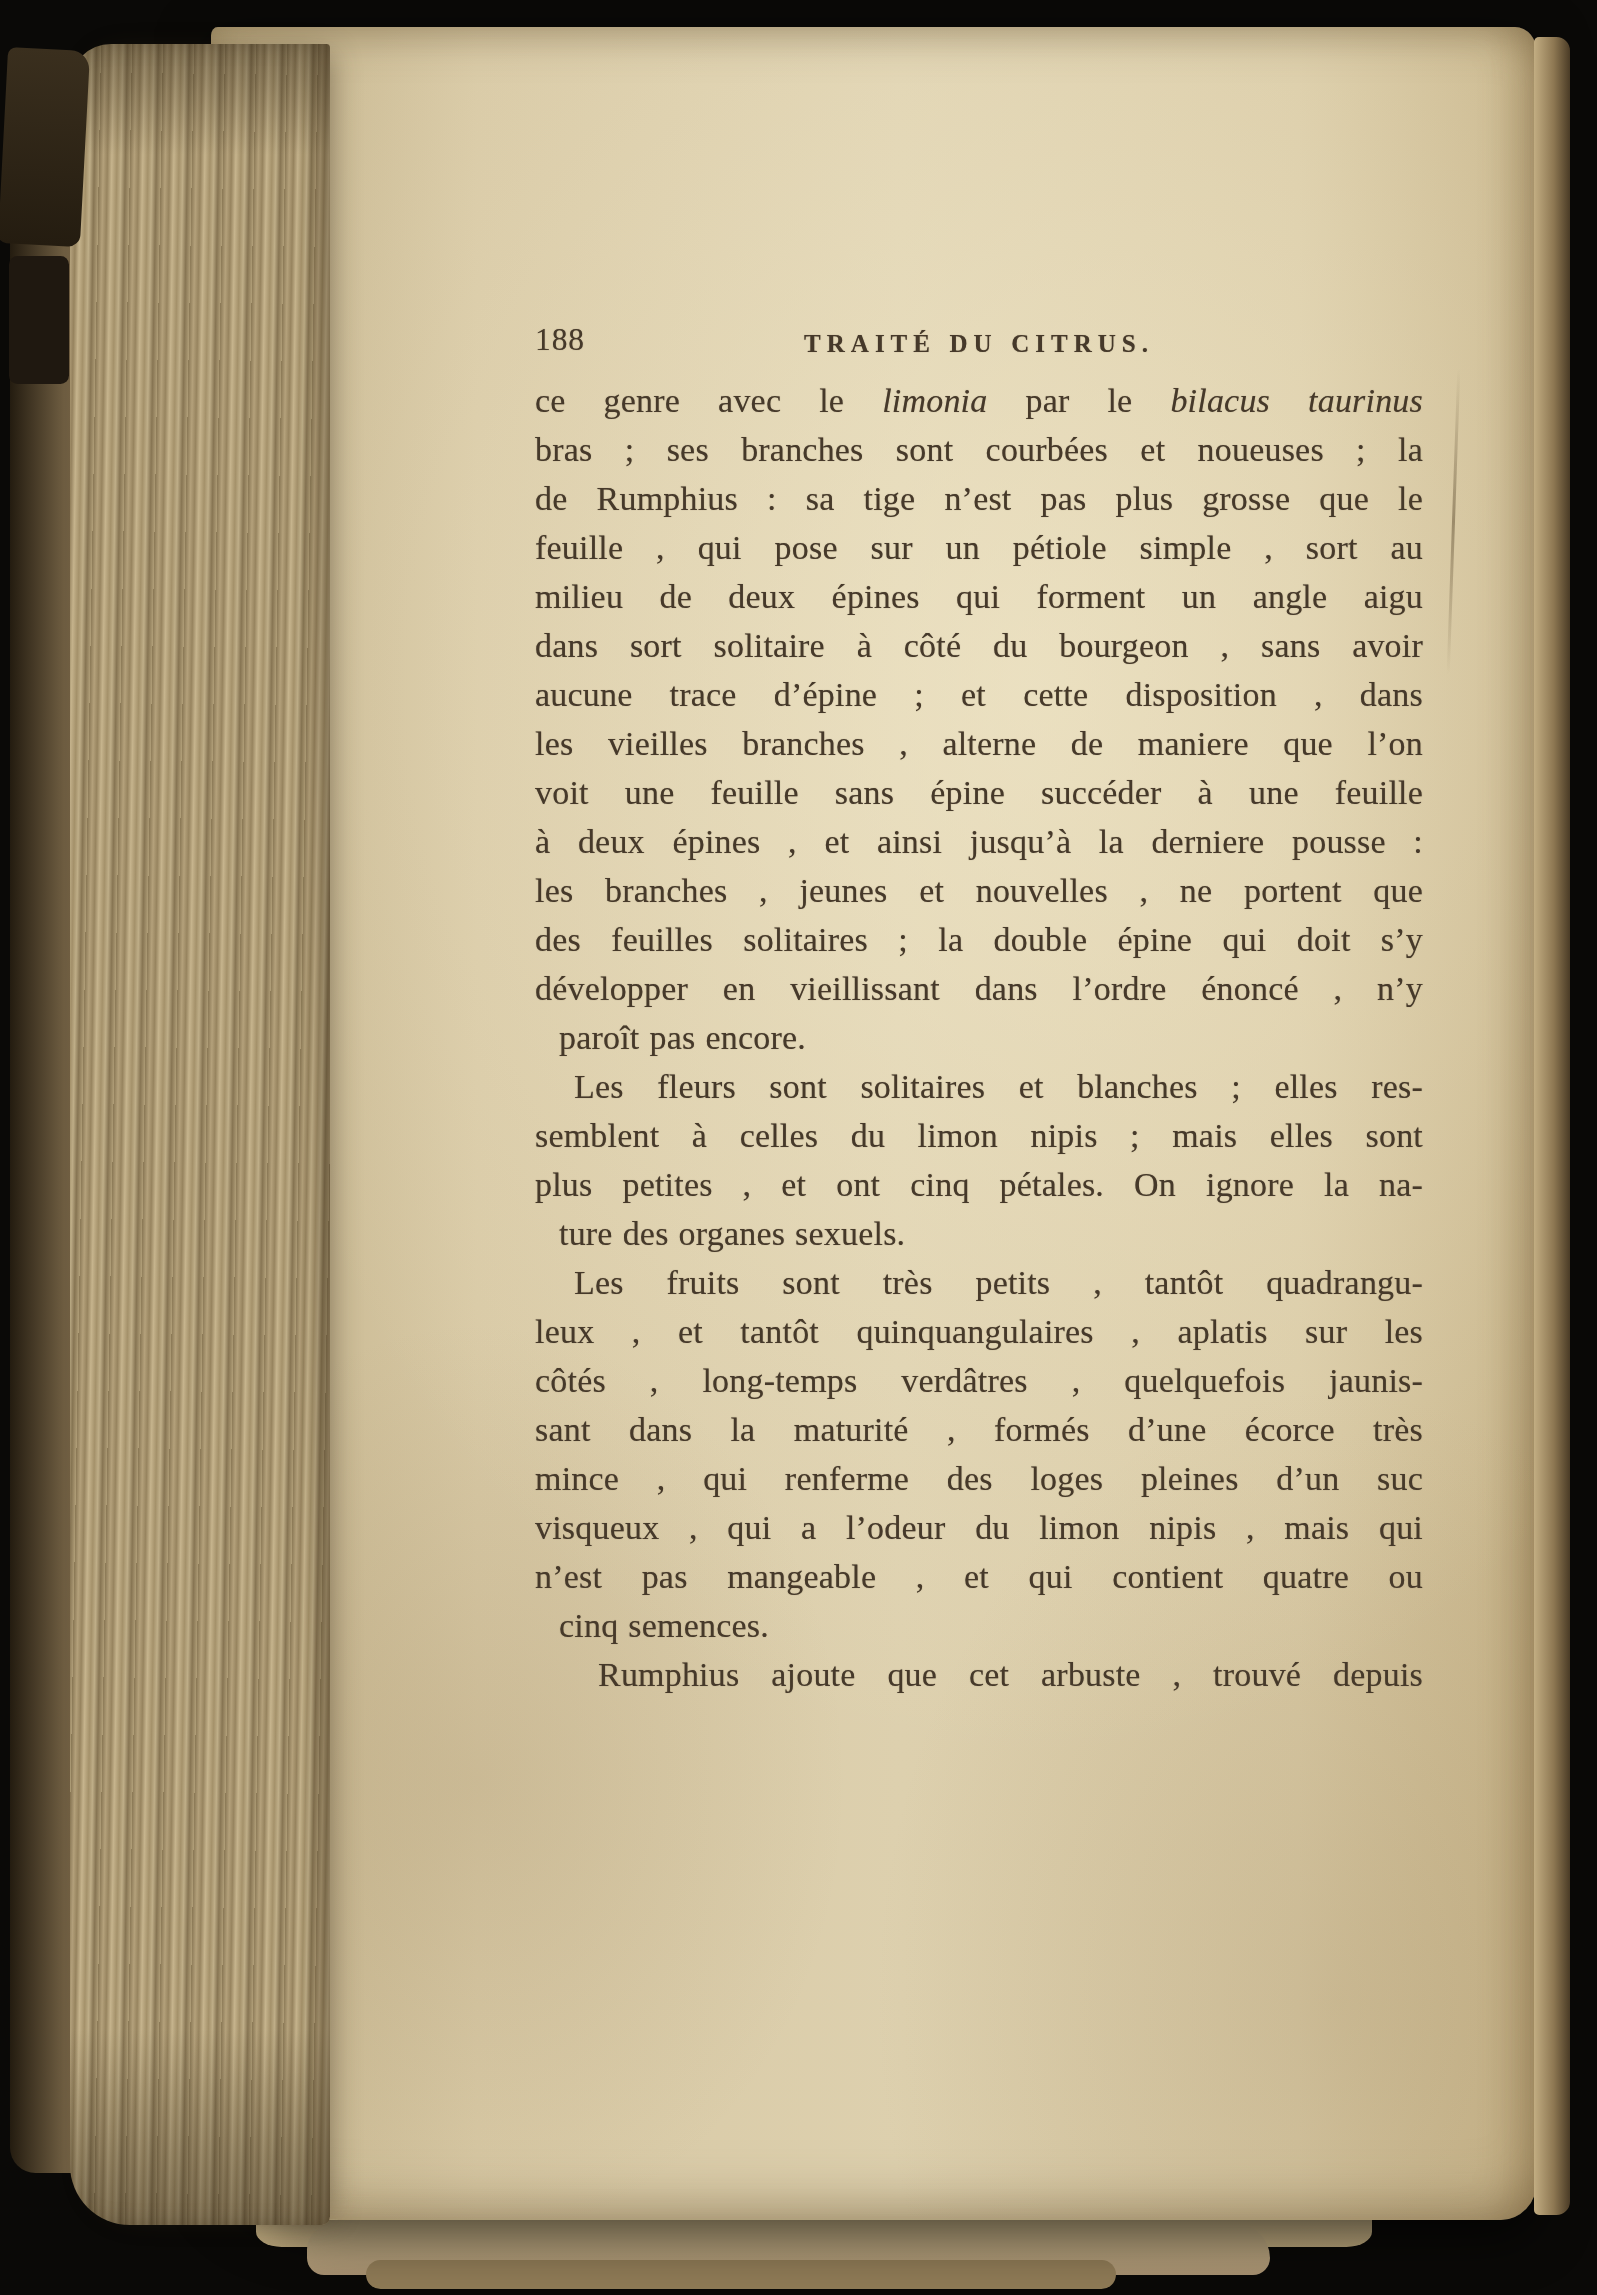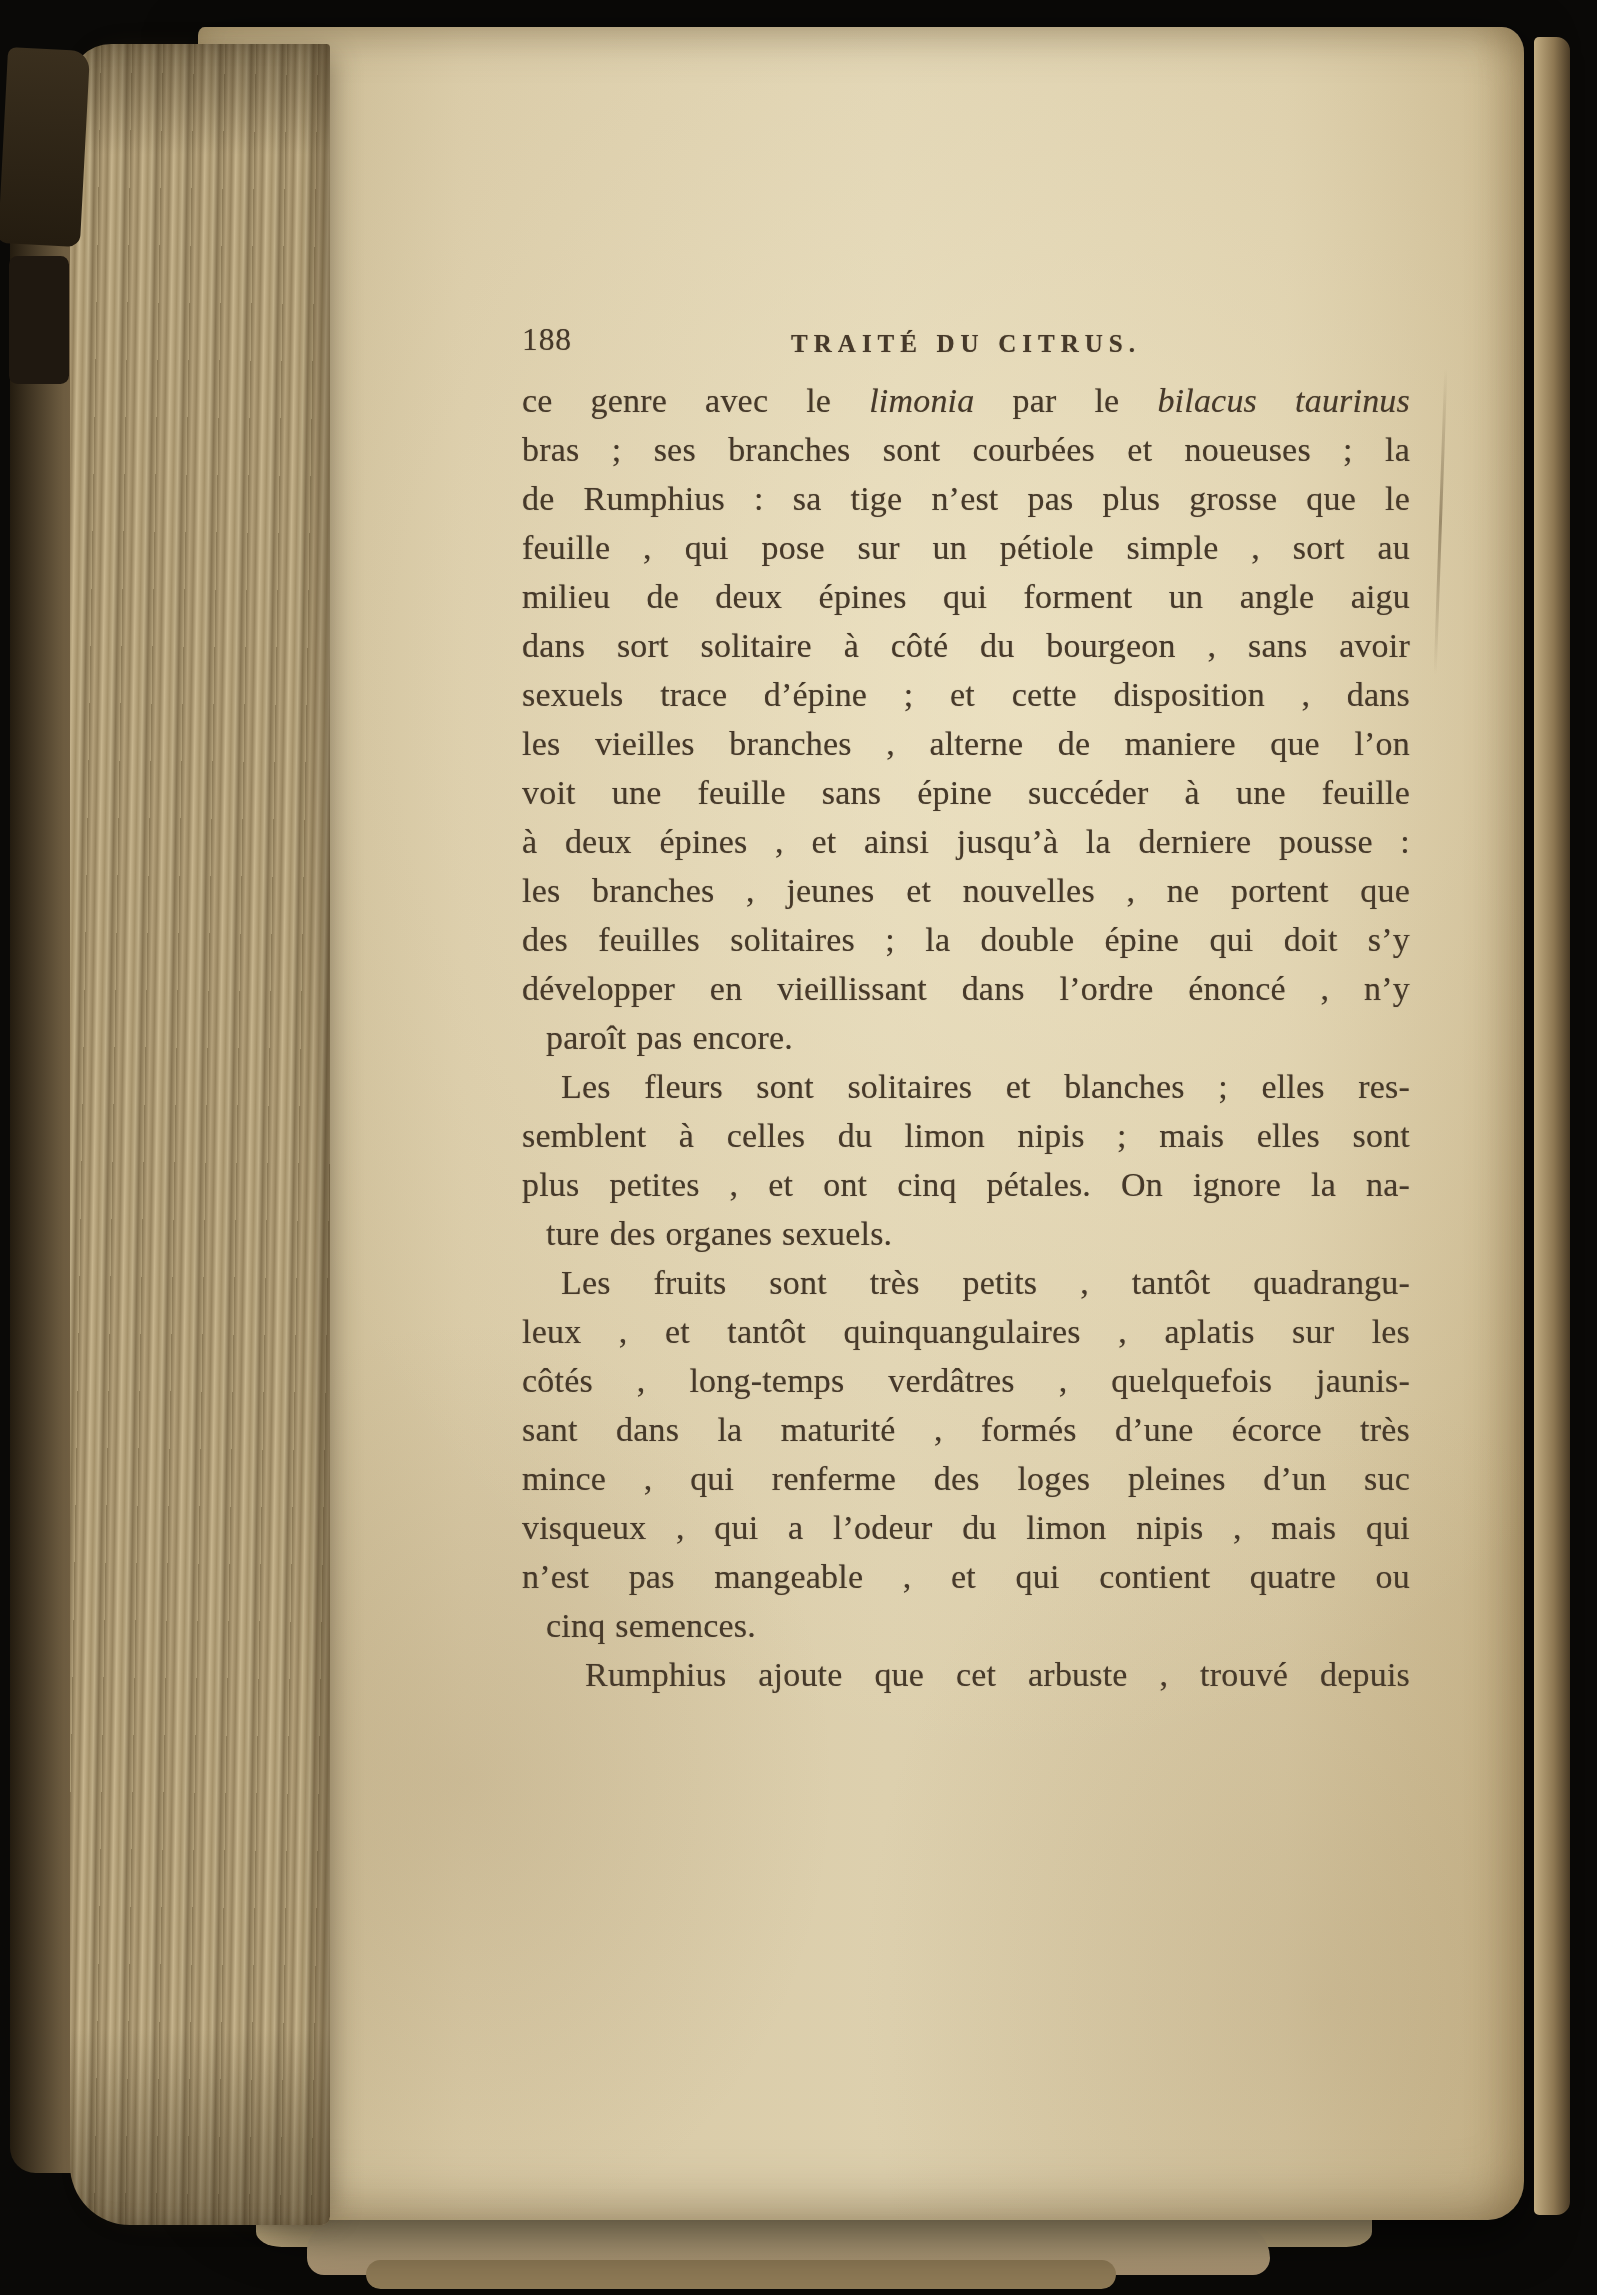--- a/index.html
+++ b/index.html
@@ -19,21 +19,21 @@
   .sheet-1{left:256px;top:2175px;width:1116px;height:72px;
     background:linear-gradient(180deg,#d2c098,#bda87c);
     border-radius:34px 51px 25.6px 25.6px / 20.4px 25.6px 15.3px 15.3px;}
   .sheet-2{left:307px;top:2224px;width:963px;height:51px;
     background:linear-gradient(180deg,#c3b086,#a69070);
     border-radius:25.6px 34px 17px 17px;}
   .sheet-3{left:366px;top:2260px;width:750px;height:29px;
     background:#8e7a56;border-radius:17px;}
   
   .book-page{
-    position:absolute;left:198px;top:27px;width:1326px;height:2193px;
+    position:absolute;left:211px;top:27px;width:1326px;height:2193px;
     background:
       radial-gradient(90% 70% at 62% 30%, rgba(250,242,214,.5), rgba(250,242,214,0) 70%),
       radial-gradient(40% 30% at 20% 80%, rgba(140,115,75,.18), rgba(0,0,0,0) 70%),
       radial-gradient(50% 40% at 85% 90%, rgba(150,125,85,.2), rgba(0,0,0,0) 70%),
       linear-gradient(90deg,#bfae86 0%,#cdbd97 9%,#d8c9a5 20%,#ddd0ae 52%,#d8c9a4 82%,#cbb990 96%,#c0ab7f 100%);
     border-radius:6.8px 22px 36px 128px / 8.5px 25.6px 39px 94px;
     box-shadow:
       0 15.3px 51px rgba(0,0,0,.65),
       inset 0 22px 43px -17px rgba(110,90,55,.5),
       inset 0 -34px 60px -25.6px rgba(110,88,52,.55),
@@ -104,21 +104,21 @@
         <span class="running-title">TRAITÉ DU CITRUS.</span>
       </div>
       <div>
           <div class="paragraph">
             <div class="line first">ce genre avec le <i>limonia</i> par le <i>bilacus taurinus</i></div>
             <div class="line">bras ; ses branches sont courbées et noueuses ; la</div>
             <div class="line">de Rumphius : sa tige n’est pas plus grosse que le</div>
             <div class="line">feuille , qui pose sur un pétiole simple , sort au</div>
             <div class="line">milieu de deux épines qui forment un angle aigu</div>
             <div class="line">dans sort solitaire à côté du bourgeon , sans avoir</div>
-            <div class="line">sexuels trace d’épine ; et cette disposition , dans</div>
+            <div class="line">aucune trace d’épine ; et cette disposition , dans</div>
             <div class="line">les vieilles branches , alterne de maniere que l’on</div>
             <div class="line">voit une feuille sans épine succéder à une feuille</div>
             <div class="line">à deux épines , et ainsi jusqu’à la derniere pousse :</div>
             <div class="line">les branches , jeunes et nouvelles , ne portent que</div>
             <div class="line">des feuilles solitaires ; la double épine qui doit s’y</div>
             <div class="line">développer en vieillissant dans l’ordre énoncé , n’y</div>
             <div class="line para-end">paroît pas encore.</div>
           </div>
           <div class="paragraph indent">
             <div class="line first">Les fleurs sont solitaires et blanches ; elles res-</div>

